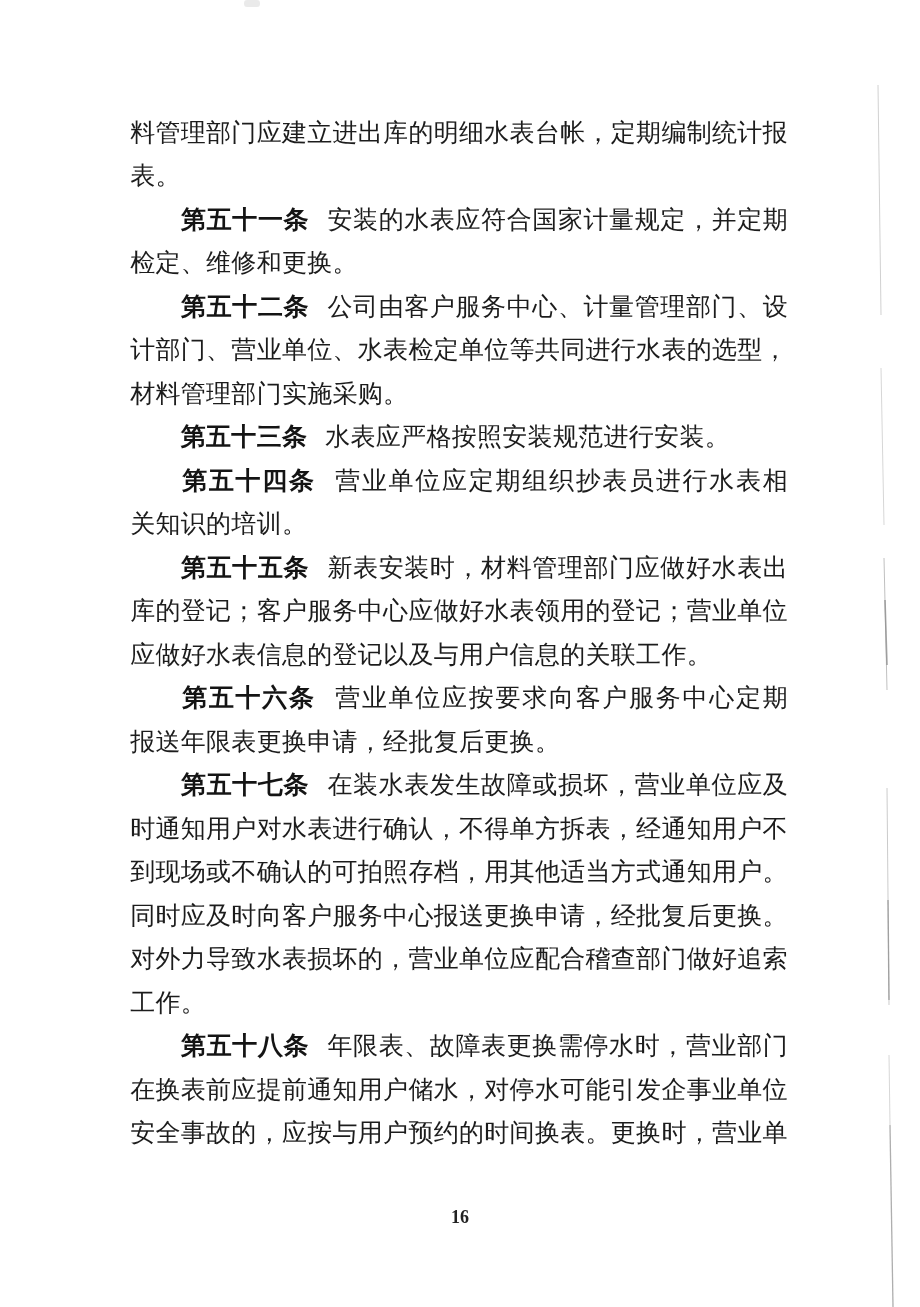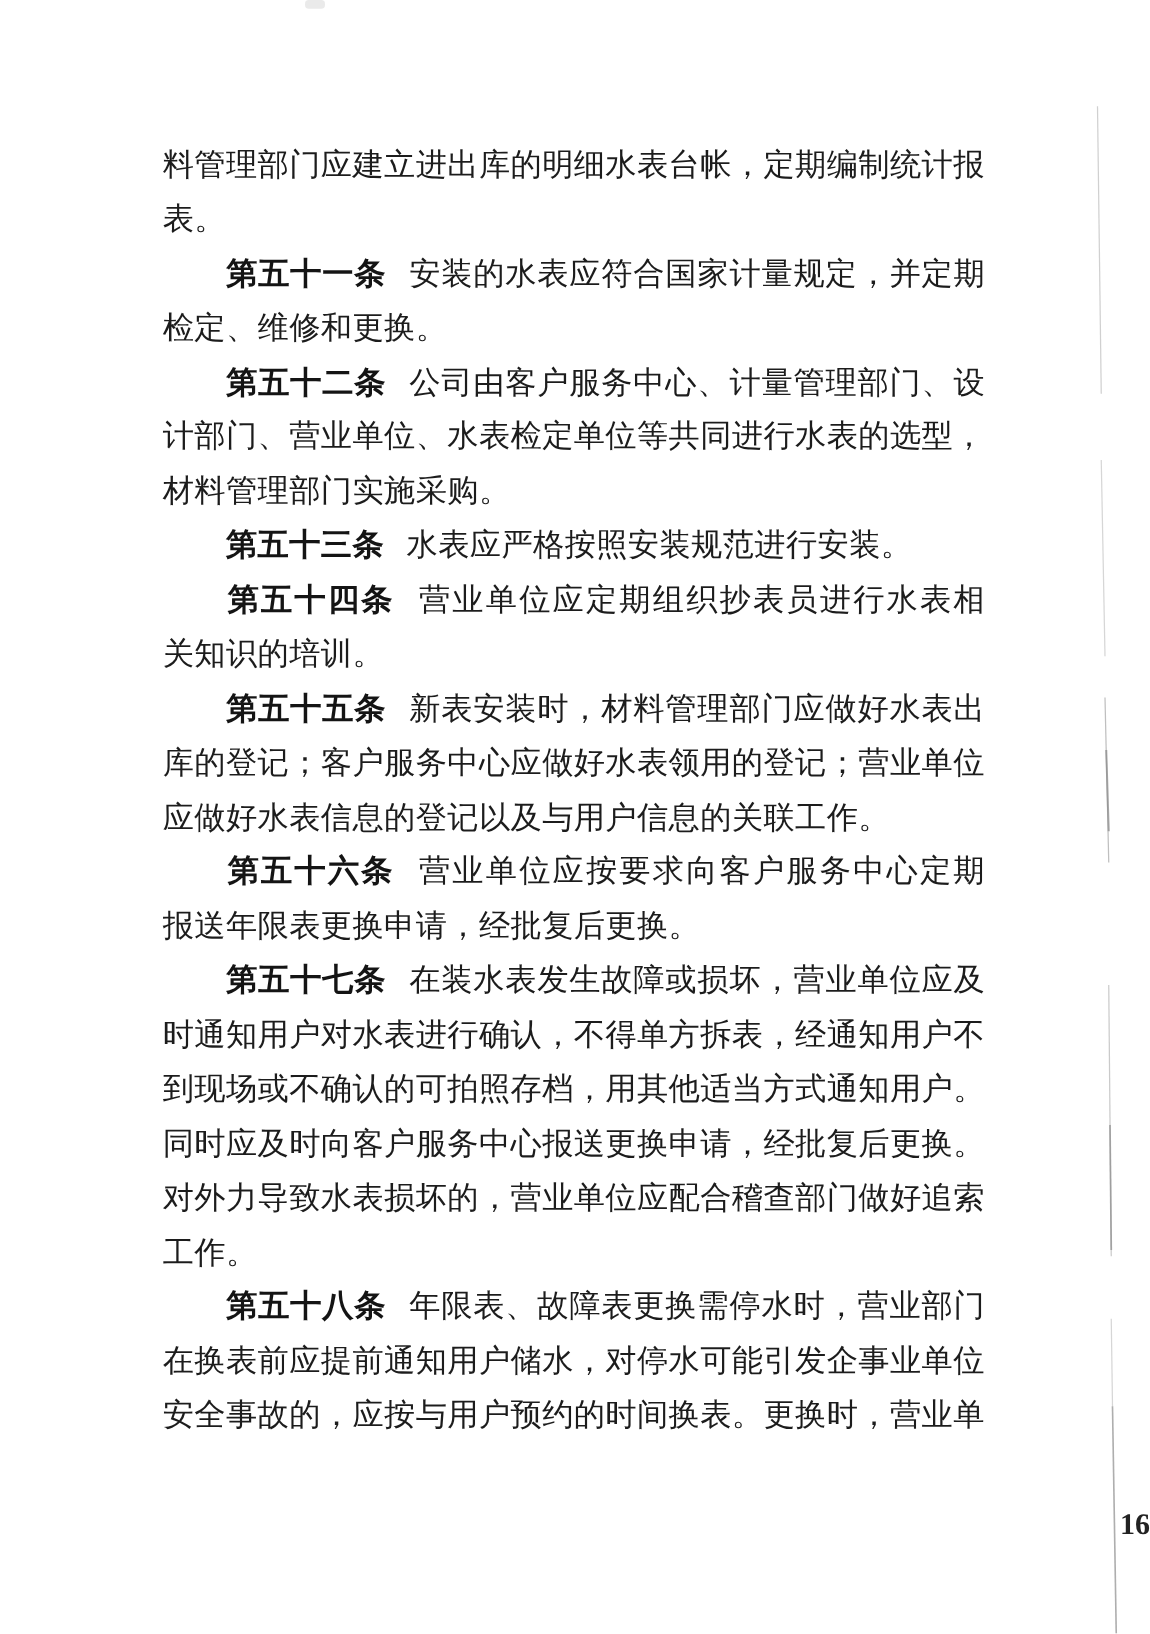--- a/index.html
+++ b/index.html
@@ -52,23 +52,23 @@
   .heading-gap {
     flex: 0 0 auto;
     width: 18px;
     height: 1px;
   }
   .page-num {
     position: absolute;
     top: 1207px;
     left: 0;
     right: 0;
-    text-align: right;
+    text-align: center;
     font-family: "Liberation Serif", "DejaVu Serif", serif;
-    font-size: 24px;
+    font-size: 18px;
     font-weight: bold;
     color: #222222;
   }
   .artifact-svg {
     position: absolute;
     left: 0;
     top: 0;
     pointer-events: none;
   }
   .smudge {

